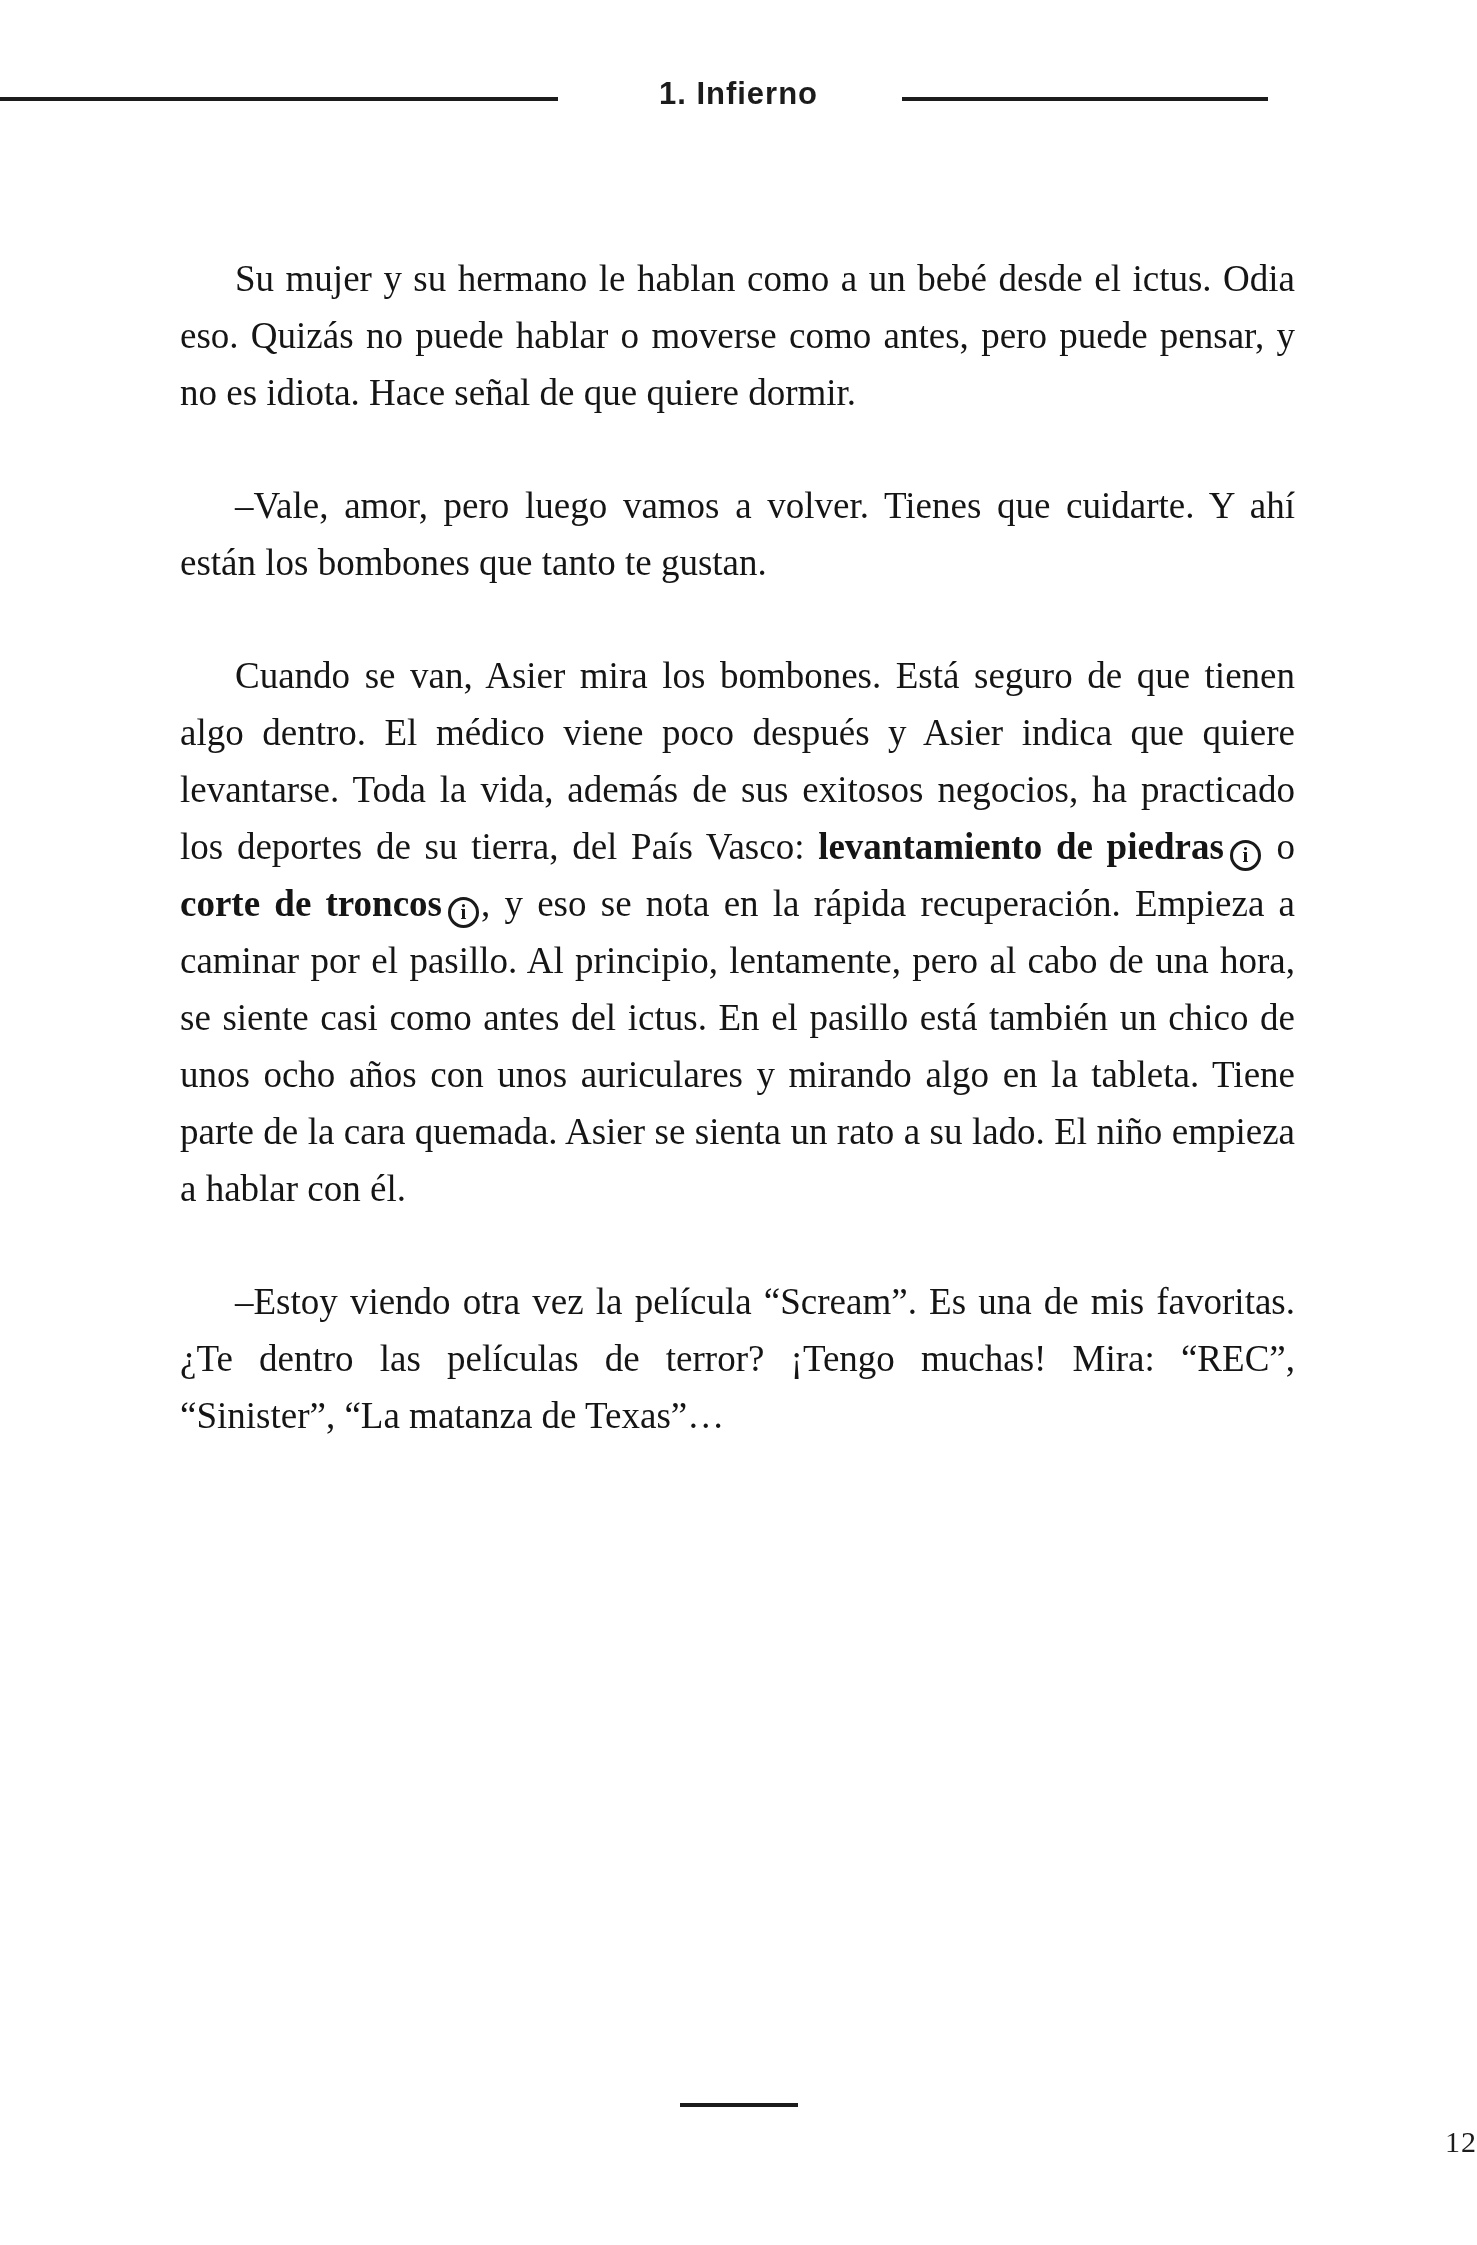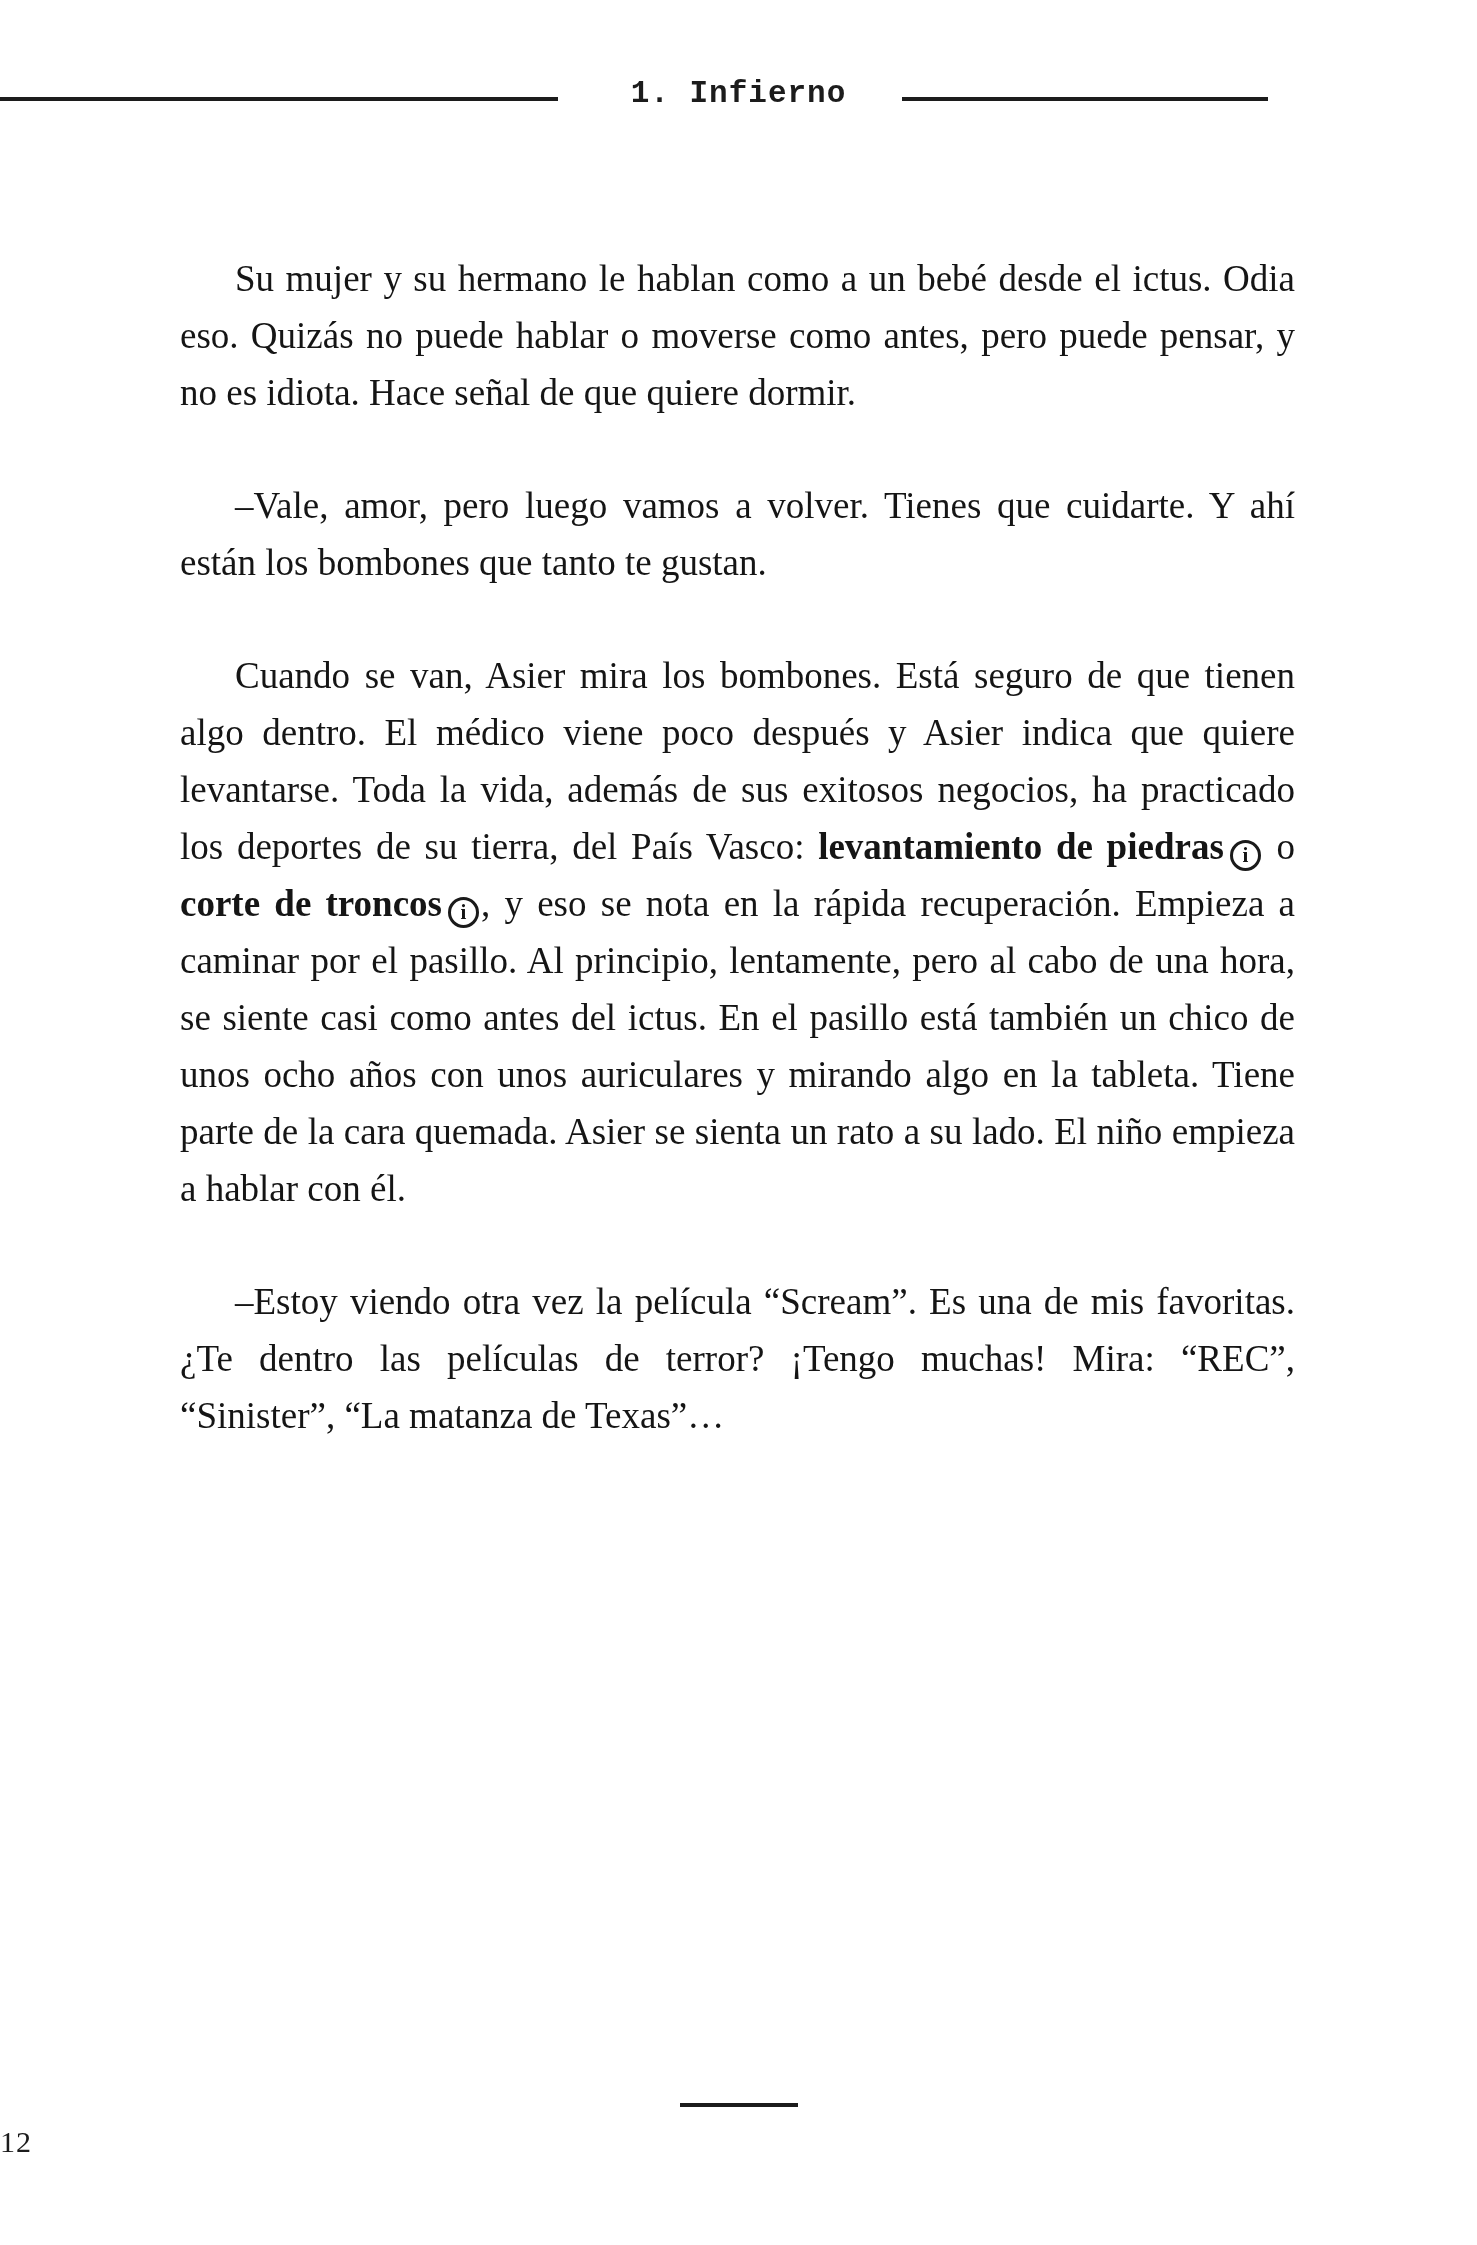--- a/index.html
+++ b/index.html
@@ -22,21 +22,21 @@
     right: 0;
     height: 50px;
   }
   .chapter-title {
     position: absolute;
     left: 0;
     right: 0;
     top: 0;
     margin: 0;
     text-align: center;
-    font-family: Liberation Mono, monospace;
+    font-family: Liberation Sans, sans-serif;
     font-size: 31px;
     font-weight: 700;
     letter-spacing: 1px;
     color: #1c1c1c;
   }
   .rule {
     position: absolute;
     top: 21px;
     height: 4px;
     background: #1c1c1c;
@@ -78,21 +78,21 @@
     margin: 0 2px 0 6px;
     text-indent: 0;
   }
 
   
   .page-footer {
     position: absolute;
     left: 0;
     right: 0;
     bottom: 86px;
-    text-align: left;
+    text-align: right;
   }
   .footer-rule {
     display: block;
     width: 118px;
     height: 4px;
     background: #1c1c1c;
     margin: 0 auto 18px;
   }
   .page-number {
     font-size: 30px;

